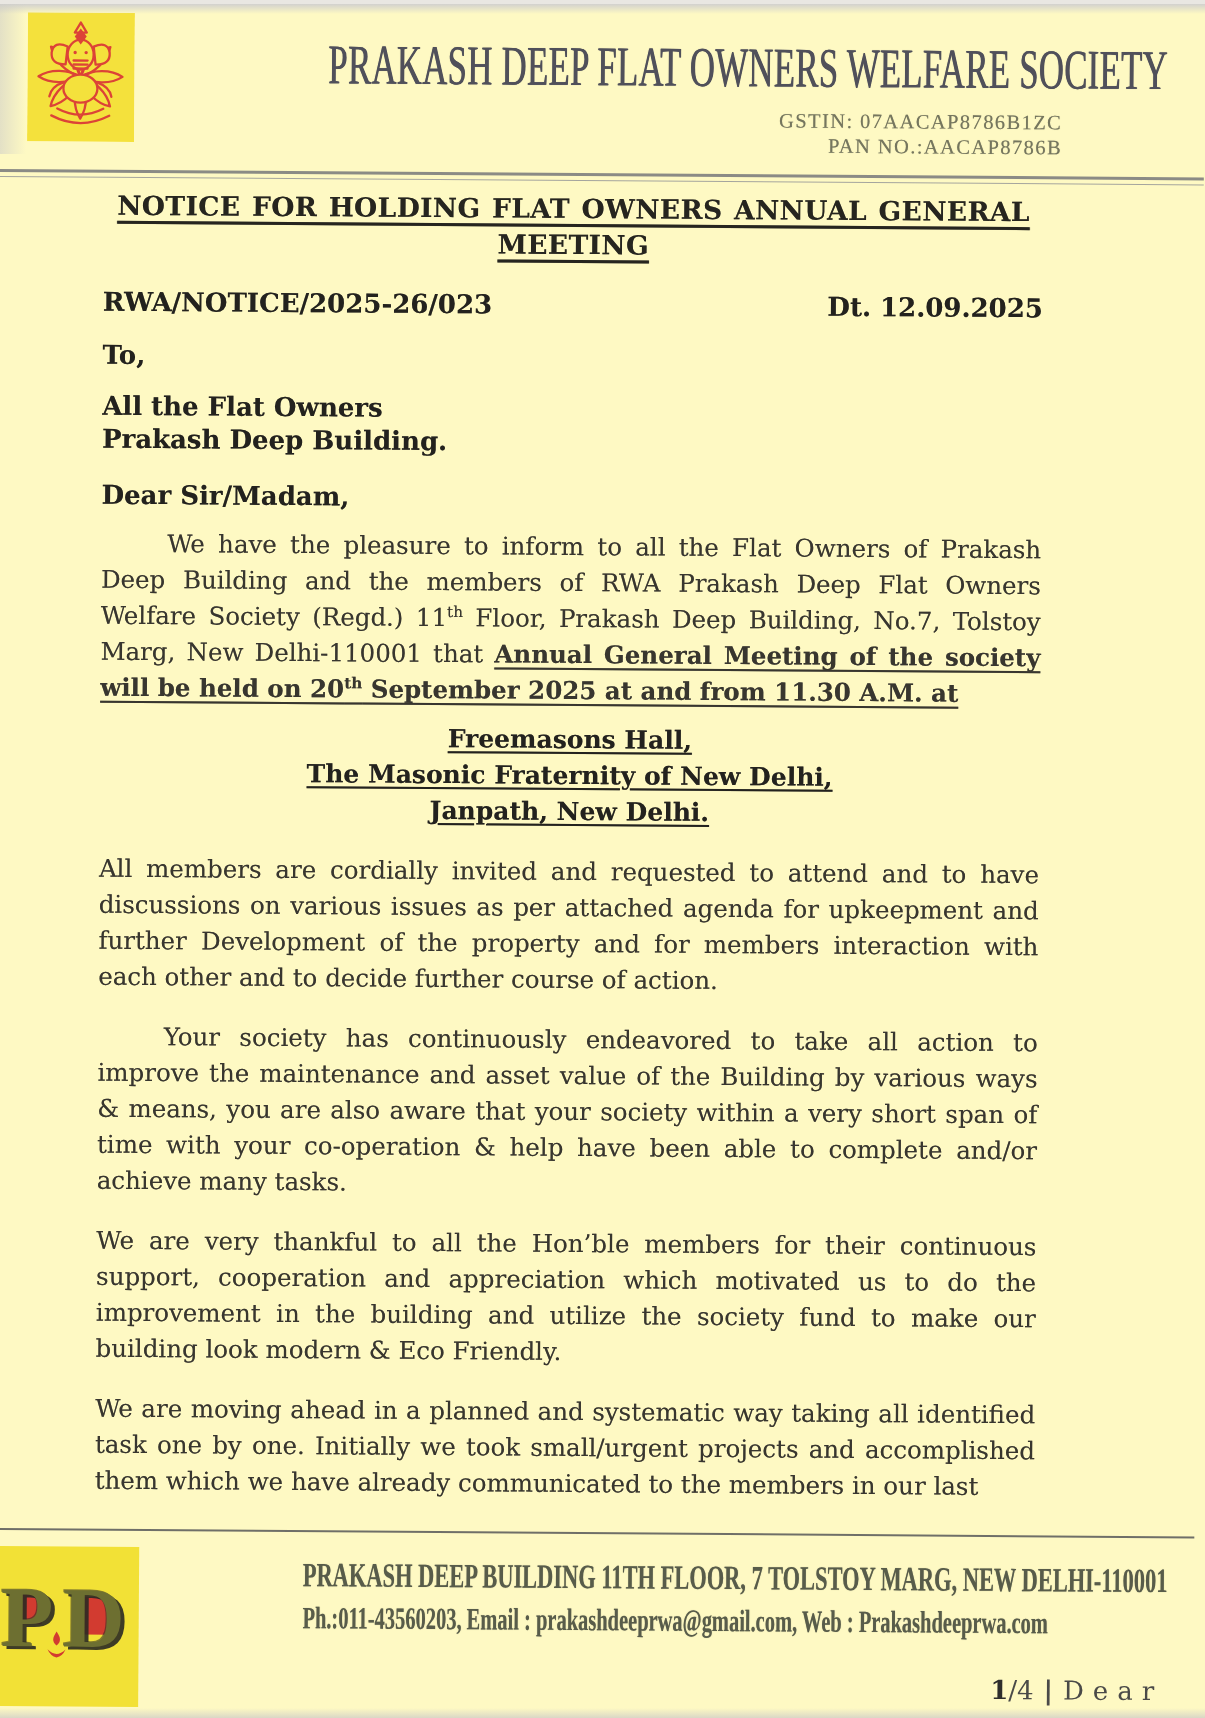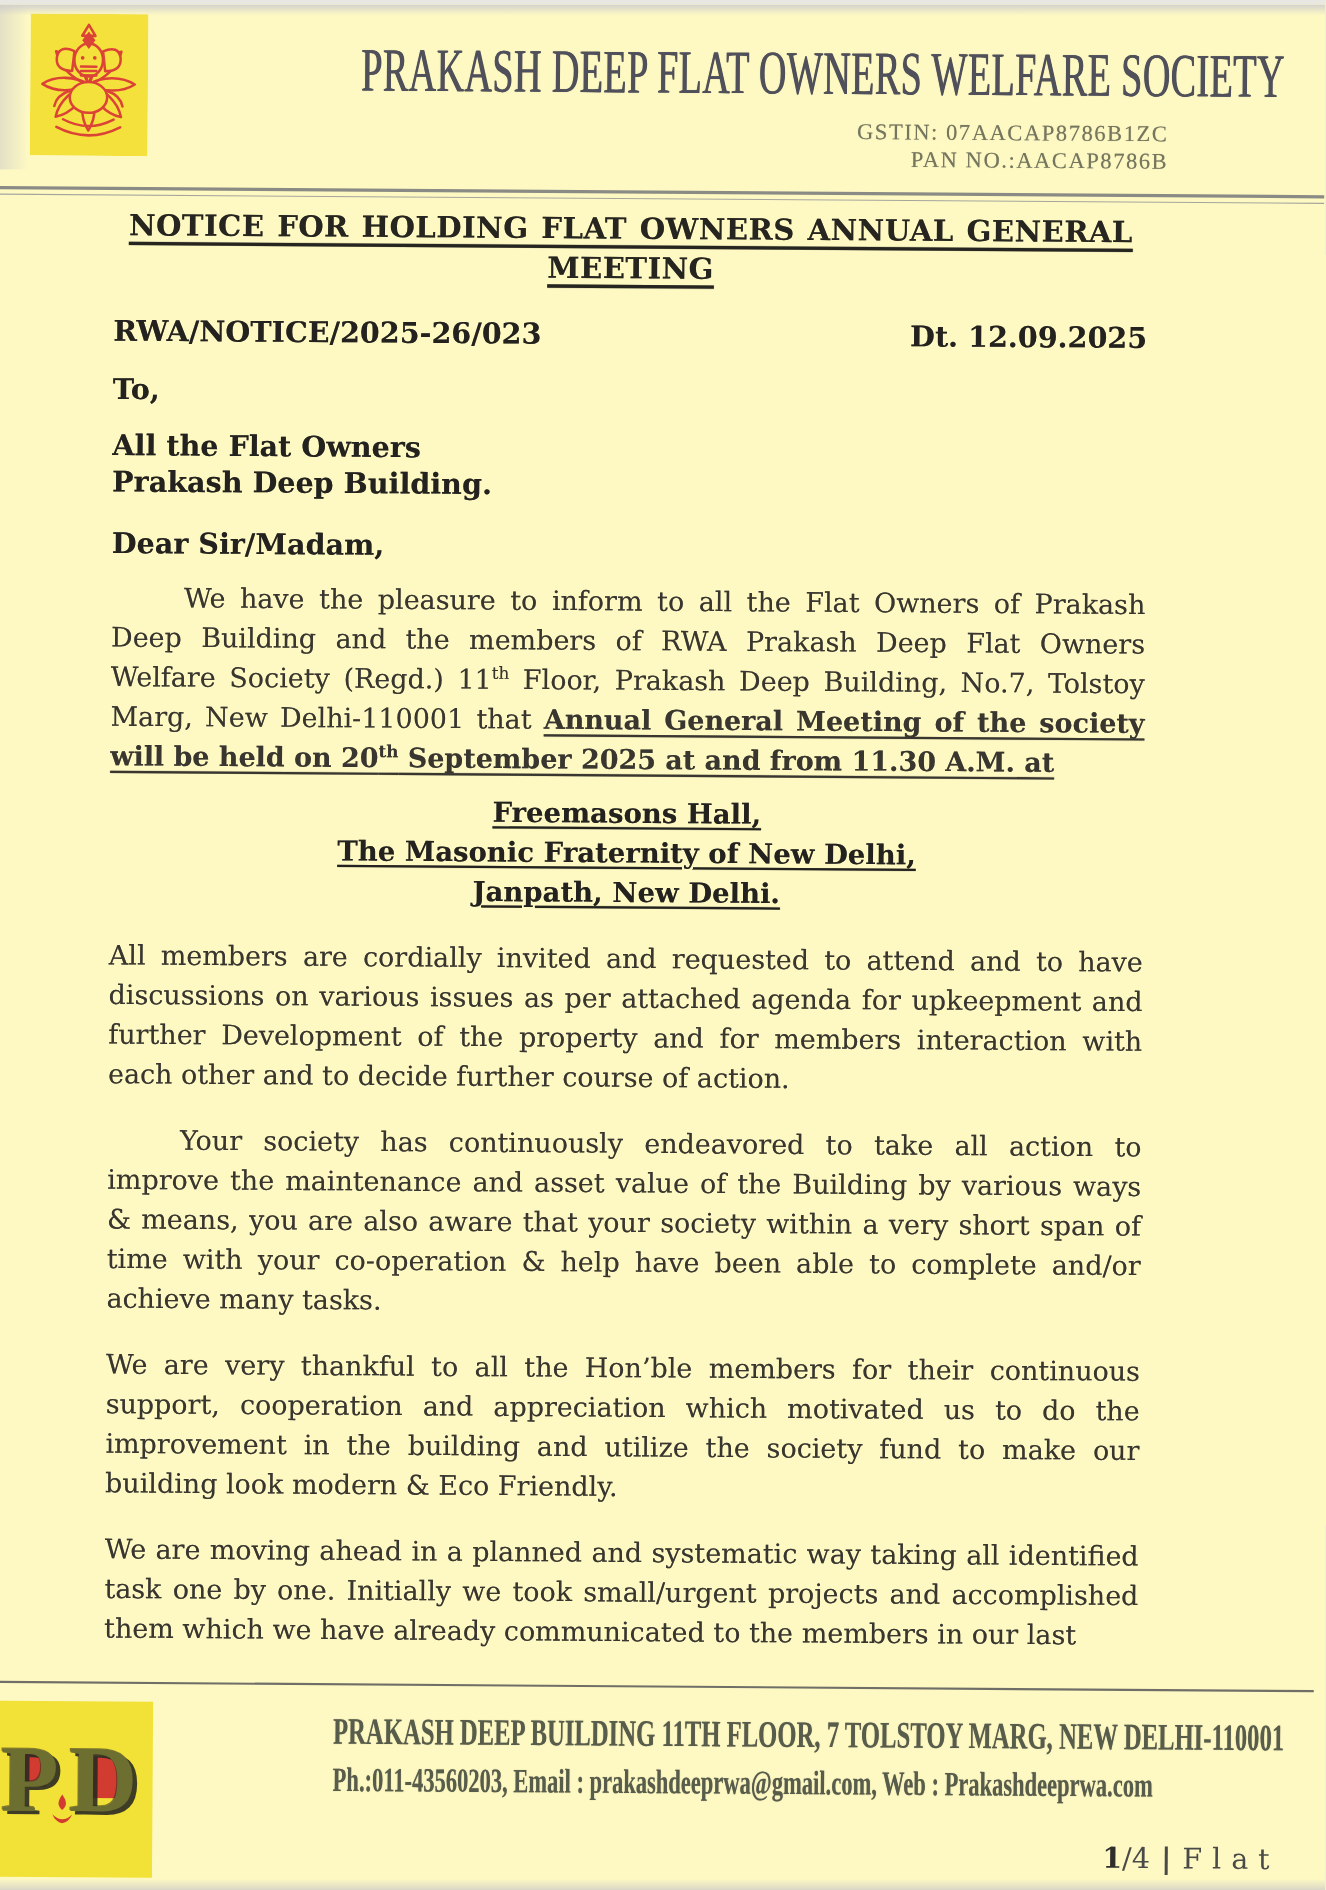--- a/index.html
+++ b/index.html
@@ -175,21 +175,21 @@
         <path d="M3 19 Q12 28 21 19 Q18 26 12 27 Q6 26 3 19 Z" fill="#d23b30"></path>
       </svg>
     </div>
 
     <div class="footer-text">
       <div class="f1">PRAKASH DEEP BUILDING 11TH FLOOR, 7 TOLSTOY MARG, NEW DELHI-110001</div>
       <div class="f2">Ph.:011-43560203, Email : prakashdeeprwa@gmail.com, Web : Prakashdeeprwa.com</div>
     </div>
 
     <div class="page-indicator">
-      <b>1</b><span>/4</span><span class="bar">|</span><span class="pword">Flat</span>
+      <b>1</b><span>/4</span><span class="bar">|</span><span class="pword">Dear</span>
     </div>
 
   </div>
 
   <div class="scan-top"></div>
   <div class="scan-corner"></div>
   <div class="scan-bottom"></div>
 </div>
 
 </body></html>

